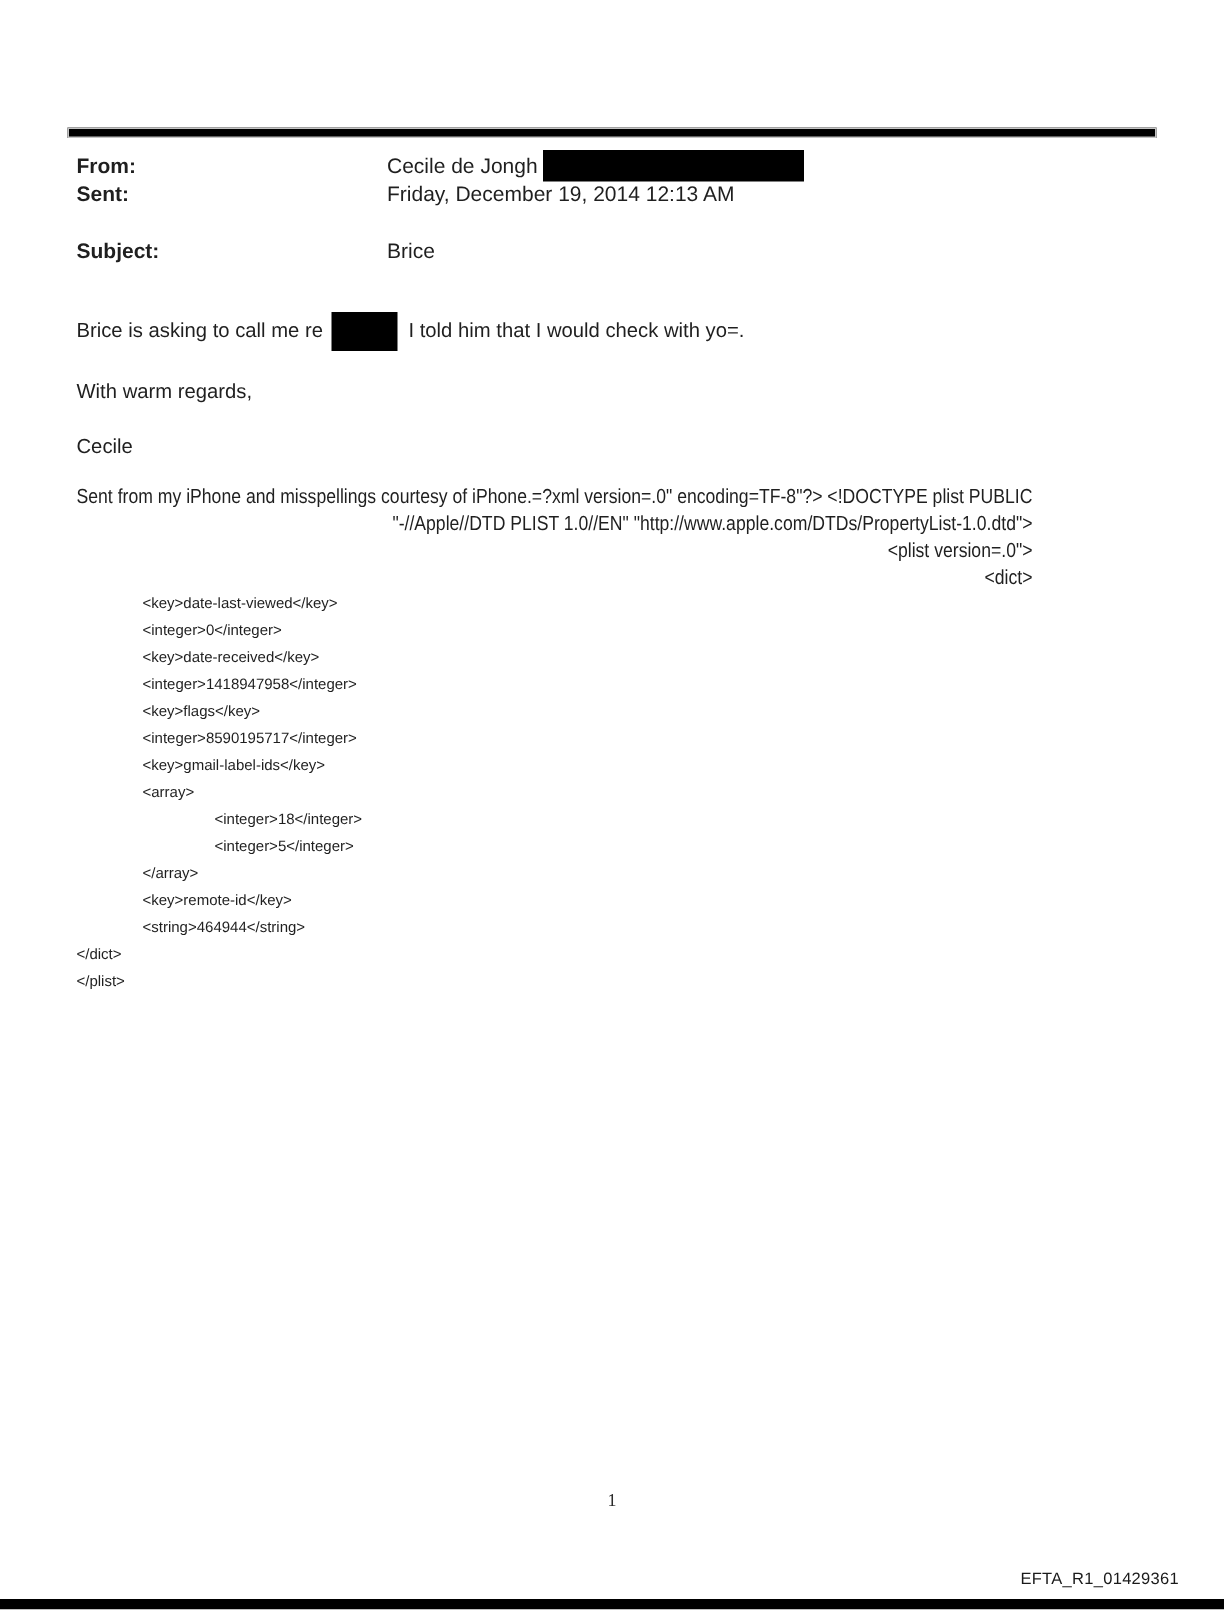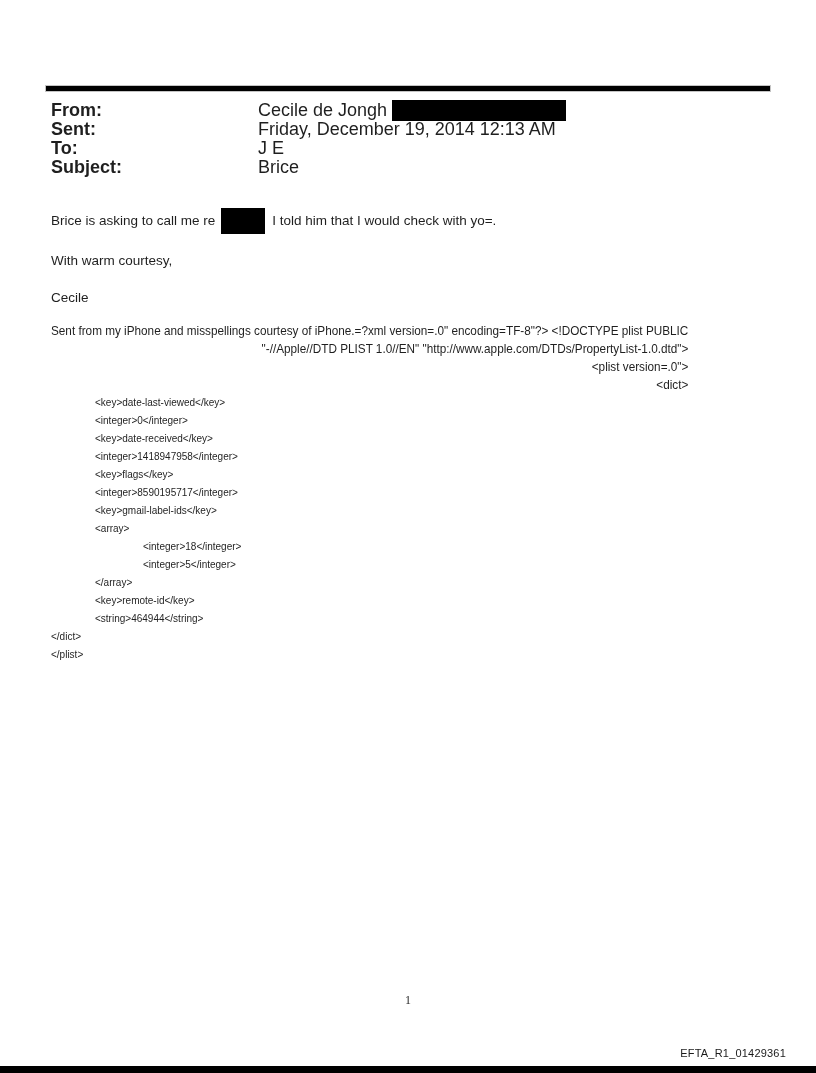--- a/index.html
+++ b/index.html
@@ -37,21 +37,21 @@
     width: 816px;
     height: 7px;
     background: #000000;
   }
   .header-block {
     position: absolute;
     left: 51px;
     top: 101px;
     width: 720px;
     height: 80px;
-    font-size: 18px;
+    font-size: 14px;
   }
   .header-row {
     position: absolute;
     left: 0;
     white-space: nowrap;
     line-height: 19px;
     height: 19px;
   }
   .header-row .hlabel {
     display: inline-block;
@@ -134,33 +134,30 @@
 
   <div class="top-bar"></div>
 
   <div class="header-block">
     <div class="header-row" style="top:0;">
       <span class="hlabel">From:</span><span>Cecile de Jongh </span><span class="redaction-header"></span>
     </div>
     <div class="header-row" style="top:19px;">
       <span class="hlabel">Sent:</span><span>Friday, December 19, 2014 12:13 AM</span>
     </div>
-    <div class="header-row" style="top:38px;">
-      <span class="hlabel">To:</span><span>J E</span>
-    </div>
     <div class="header-row" style="top:57px;">
       <span class="hlabel">Subject:</span><span>Brice</span>
     </div>
   </div>
 
   <div class="body-par" style="top:208px;">
     <span>Brice is asking to call me re</span><span class="redaction-body"></span><span>I told him that I would check with yo=.</span>
   </div>
 
-  <div class="body-par" style="top:252px;">With warm courtesy,</div>
+  <div class="body-par" style="top:252px;">With warm regards,</div>
 
   <div class="body-par" style="top:289px;">Cecile</div>
 
   <div class="sig-block">
     <div class="cond">Sent from my iPhone and misspellings courtesy of iPhone.=?xml version=.0" encoding=TF-8"?&gt; &lt;!DOCTYPE plist PUBLIC</div>
     <div class="cond">"-//Apple//DTD PLIST 1.0//EN" "http://www.apple.com/DTDs/PropertyList-1.0.dtd"&gt;</div>
     <div class="cond">&lt;plist version=.0"&gt;</div>
     <div class="cond">&lt;dict&gt;</div>
   </div>
 

